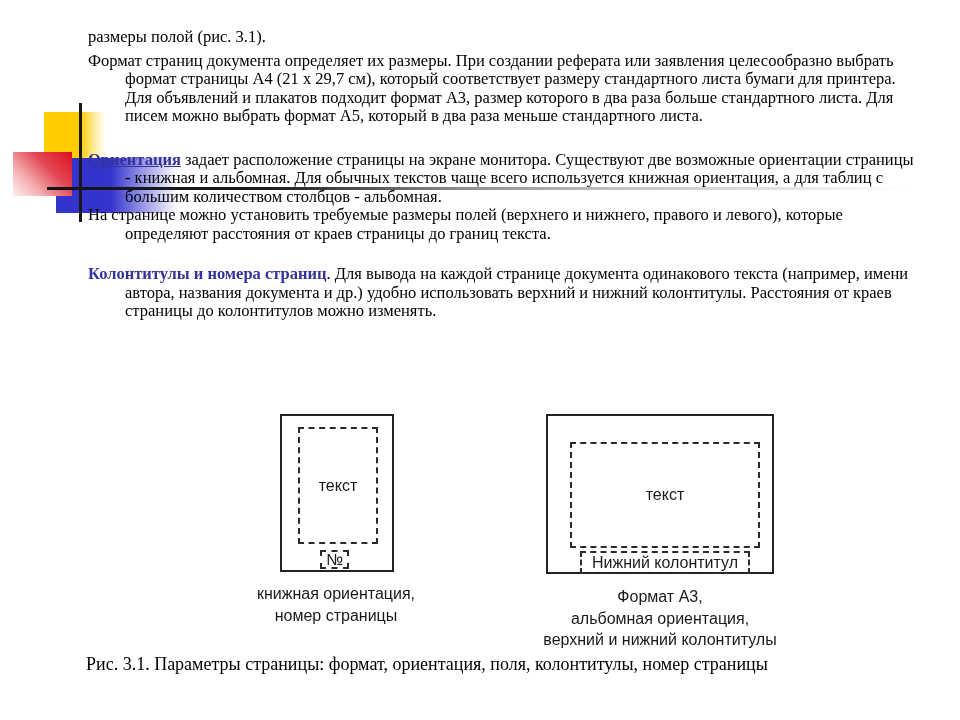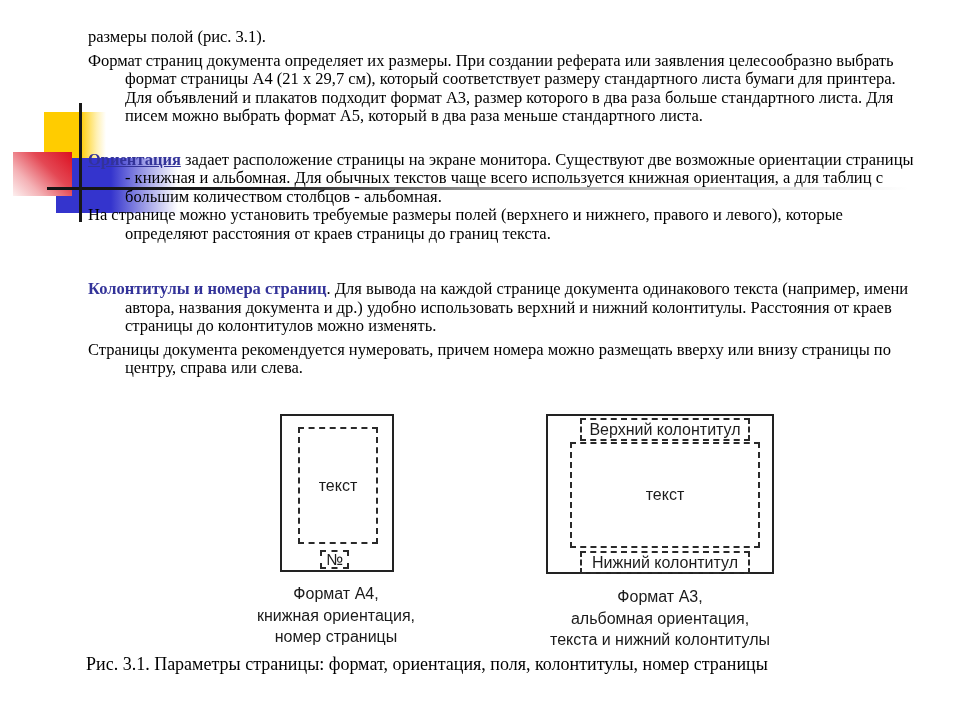--- a/index.html
+++ b/index.html
@@ -35,21 +35,21 @@
 
   
   .textcol{
     position:absolute;left:88px;top:28px;width:833px;
     font-size:16.5px;line-height:18.5px;color:#000;
   }
   .p{margin:0;padding-left:37px;text-indent:-37px;}
   .p2{margin-top:5px;}
   .p3{margin-top:25px;position:relative;z-index:2;}
   .p4{}
-  .p5{margin-top:37px;}
+  .p5{margin-top:22px;}
   .p6{margin-top:5px;}
   .lead{color:#333399;font-weight:bold;}
   .lead.u{text-decoration:underline;}
 
   
   .fig{position:absolute;box-sizing:border-box;border:2px solid #222;background:#fff;}
   .fig *{box-sizing:border-box;}
   .fig-a4{left:280px;top:414px;width:114px;height:158px;}
   .fig-a4 .text-area{
     position:absolute;left:16px;top:11px;width:80px;height:117px;
@@ -107,49 +107,44 @@
     <div class="hline"></div>
     <div class="vline"></div>
   </div>
 
   <div class="textcol">
     <p class="p p1"><span>размеры полой (рис. 3.1).</span></p>
     <p class="p p2"><span>Формат страниц документа определяет их размеры. При создании реферата или заявления целесообразно выбрать формат страницы А4 (21 х 29,7 см), который соответствует размеру стандартного листа бумаги для принтера. Для объявлений и плакатов подходит формат А3, размер которого в два раза больше стандартного листа. Для писем можно выбрать формат А5, который в два раза меньше стандартного листа.</span></p>
     <p class="p p3"><span class="lead u">Ориентация</span><span> задает расположение страницы на экране монитора. Существуют две возможные ориентации страницы - книжная и альбомная. Для обычных текстов чаще всего используется книжная ориентация, а для таблиц с большим количеством столбцов - альбомная.</span></p>
     <p class="p p4"><span>На странице можно установить требуемые размеры полей (верхнего и нижнего, правого и левого), которые определяют расстояния от краев страницы до границ текста.</span></p>
     <p class="p p5"><span class="lead">Колонтитулы и номера страниц</span><span>. Для вывода на каждой странице документа одинакового текста (например, имени автора, названия документа и др.) удобно использовать верхний и нижний колонтитулы. Расстояния от краев страницы до колонтитулов можно изменять.</span></p>
-    <p class="p p6"><span>Страницы документа рекомендуется нумеровать, причем номера можно размещать вверху или внизу страницы по центру, справа или слева.</span></p>
   </div>
 
   <div class="fig fig-a4">
     <div class="text-area">
       <span class="fig-label">текст</span>
     </div>
     <div class="num-box">
       <span class="fig-label">№</span>
     </div>
   </div>
   <div class="fig-caption cap-a4">
-    <div>Формат А4,</div>
     <div>книжная ориентация,</div>
     <div>номер страницы</div>
   </div>
 
   <div class="fig fig-a3">
-    <div class="hdr-box">
-      <span class="fig-label">Верхний колонтитул</span>
-    </div>
     <div class="text-area">
       <span class="fig-label">текст</span>
     </div>
     <div class="ftr-box">
       <span class="fig-label">Нижний колонтитул</span>
     </div>
   </div>
   <div class="fig-caption cap-a3">
     <div>Формат А3,</div>
     <div>альбомная ориентация,</div>
-    <div>текста и нижний колонтитулы</div>
+    <div>верхний и нижний колонтитулы</div>
   </div>
 
   <div class="rule-caption">Рис. 3.1. Параметры страницы: формат, ориентация, поля, колонтитулы, номер страницы</div>
 
 </div>
 
 </body></html>

